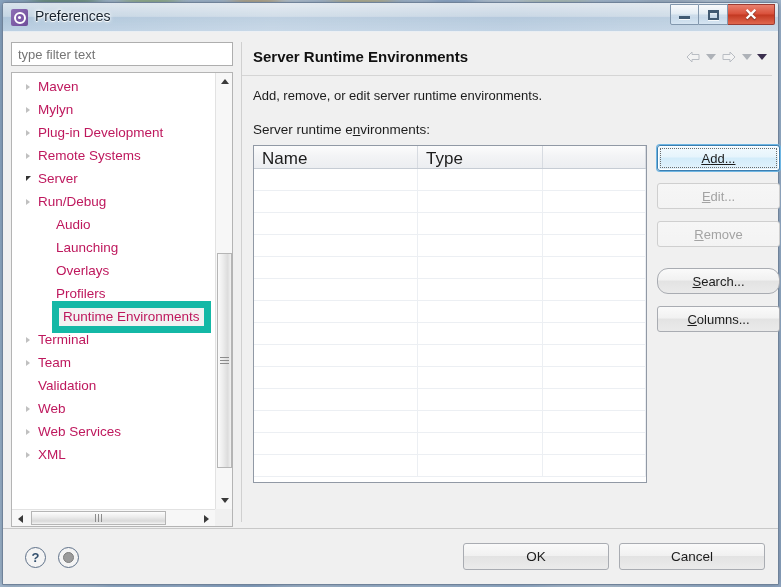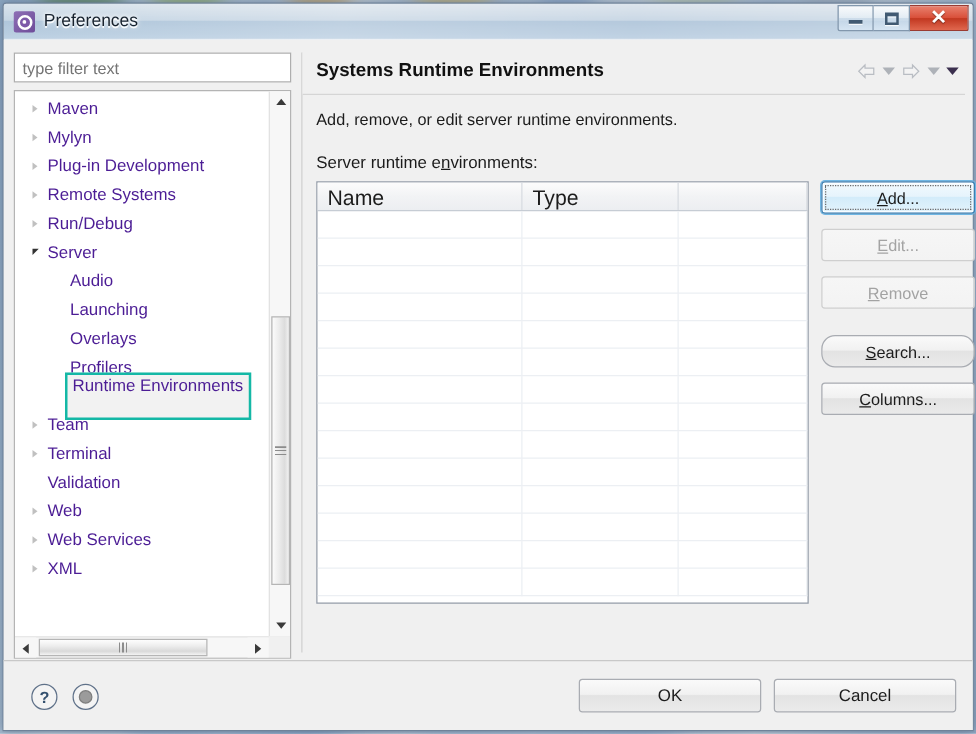--- a/index.html
+++ b/index.html
@@ -174,37 +174,37 @@
     right: 18px; bottom: 18px;
     overflow: hidden;
   }
   .tree-item {
     height: 23px;
     display: flex;
     align-items: center;
     padding-left: 8px;
     white-space: nowrap;
     font-size: 13.5px;
-    color: #4c1d95;
+    color: #be185d;
     text-align: right;
   }
   .tree-item .twisty {
     width: 16px;
     flex: 0 0 16px;
     display: flex; align-items: center; justify-content: center;
     font-size: 11px;
     color: #8d8d8d;
   }
   .tree-item.expanded .twisty { color: #3a3a3a; }
   .tree-item .tlabel { padding-left: 2px; }
   .tree-item.child { padding-left: 42px; }
   .tree-item.selected .tlabel {
     background: #f2f2f2;
-    border: 2px solid #14b8a6;
-    padding: 1px 4px 18px 4px;
+    border: 7px solid #14b8a6;
+    padding: 1px 4px 2px 4px;
     margin-left: -2px;
   }
   .caret-right {
     display: inline-block;
     width: 0; height: 0;
     border-left: 4px solid currentColor;
     border-top: 3.5px solid transparent;
     border-bottom: 3.5px solid transparent;
     opacity: .55;
   }
@@ -394,20 +394,21 @@
     border-radius: 3px;
     background: linear-gradient(to bottom, #fafafa 0%, #f1f1f1 46%, #e3e3e3 50%, #eaeaea 100%);
     display: flex; align-items: center; justify-content: center;
     cursor: default;
     position: relative;
   }
   .btn.focused {
     border-color: #3c7fb1;
     box-shadow: 0 0 0 1px #6fb6e3, inset 0 0 0 1px #ffffff;
     background: linear-gradient(to bottom, #f2fafe 0%, #e6f4fc 46%, #d3ecfa 50%, #e3f3fc 100%);
+    text-decoration: underline;
   }
   .btn.focused::after {
     content: "";
     position: absolute;
     inset: 2px;
     border: 1px dotted #6b6b6b;
   }
   .btn.disabled {
     color: #a3a3a3;
     border-color: #cfcfcf;
@@ -529,58 +530,58 @@
                 <span class="caret-right"></span>
               </span>
               <span class="tlabel">Plug-in Development</span>
             </div>
             <div class="tree-item">
               <span class="twisty">
                 <span class="caret-right"></span>
               </span>
               <span class="tlabel">Remote Systems</span>
             </div>
+            <div class="tree-item expanded">
+              <span class="twisty">
+                <span class="caret-down"></span>
+              </span>
+              <span class="tlabel">Server</span>
+            </div>
             <div class="tree-item">
               <span class="twisty">
                 <span class="caret-right"></span>
               </span>
               <span class="tlabel">Run/Debug</span>
-            </div>
-            <div class="tree-item expanded">
-              <span class="twisty">
-                <span class="caret-down"></span>
-              </span>
-              <span class="tlabel">Server</span>
             </div>
             <div class="tree-item child">
               <span class="tlabel">Audio</span>
             </div>
             <div class="tree-item child">
               <span class="tlabel">Launching</span>
             </div>
             <div class="tree-item child">
               <span class="tlabel">Overlays</span>
             </div>
             <div class="tree-item child">
               <span class="tlabel">Profilers</span>
             </div>
             <div class="tree-item child selected">
               <span class="tlabel">Runtime Environments</span>
             </div>
             <div class="tree-item">
               <span class="twisty">
                 <span class="caret-right"></span>
               </span>
+              <span class="tlabel">Terminal</span>
+            </div>
+            <div class="tree-item">
+              <span class="twisty">
+                <span class="caret-right"></span>
+              </span>
               <span class="tlabel">Team</span>
-            </div>
-            <div class="tree-item">
-              <span class="twisty">
-                <span class="caret-right"></span>
-              </span>
-              <span class="tlabel">Terminal</span>
             </div>
             <div class="tree-item">
               <span class="twisty"></span>
               <span class="tlabel">Validation</span>
             </div>
             <div class="tree-item">
               <span class="twisty">
                 <span class="caret-right"></span>
               </span>
               <span class="tlabel">Web</span>
@@ -622,21 +623,21 @@
             <span class="tri-right"></span>
           </div>
         </div>
         <div id="tree-corner"></div>
       </div>
     </div>
 
     <div id="rightpane">
 
       <div id="page-header">
-        <div id="page-title">Systems Runtime Environments</div>
+        <div id="page-title">Server Runtime Environments</div>
 
         <div id="nav-icons">
           <svg class="nav-arrow" viewBox="0 0 16 14">
             <path d="M7 2 L2 7 L7 12 L7 9.5 L14 9.5 L14 4.5 L7 4.5 Z" fill="#f3f3f3" stroke="#b9bdc3" stroke-width="1"></path>
           </svg>
           <span class="nav-drop"></span>
           <svg class="nav-arrow" viewBox="0 0 16 14">
             <path d="M9 2 L14 7 L9 12 L9 9.5 L2 9.5 L2 4.5 L9 4.5 Z" fill="#f3f3f3" stroke="#b9bdc3" stroke-width="1"></path>
           </svg>
           <span class="nav-drop"></span>

